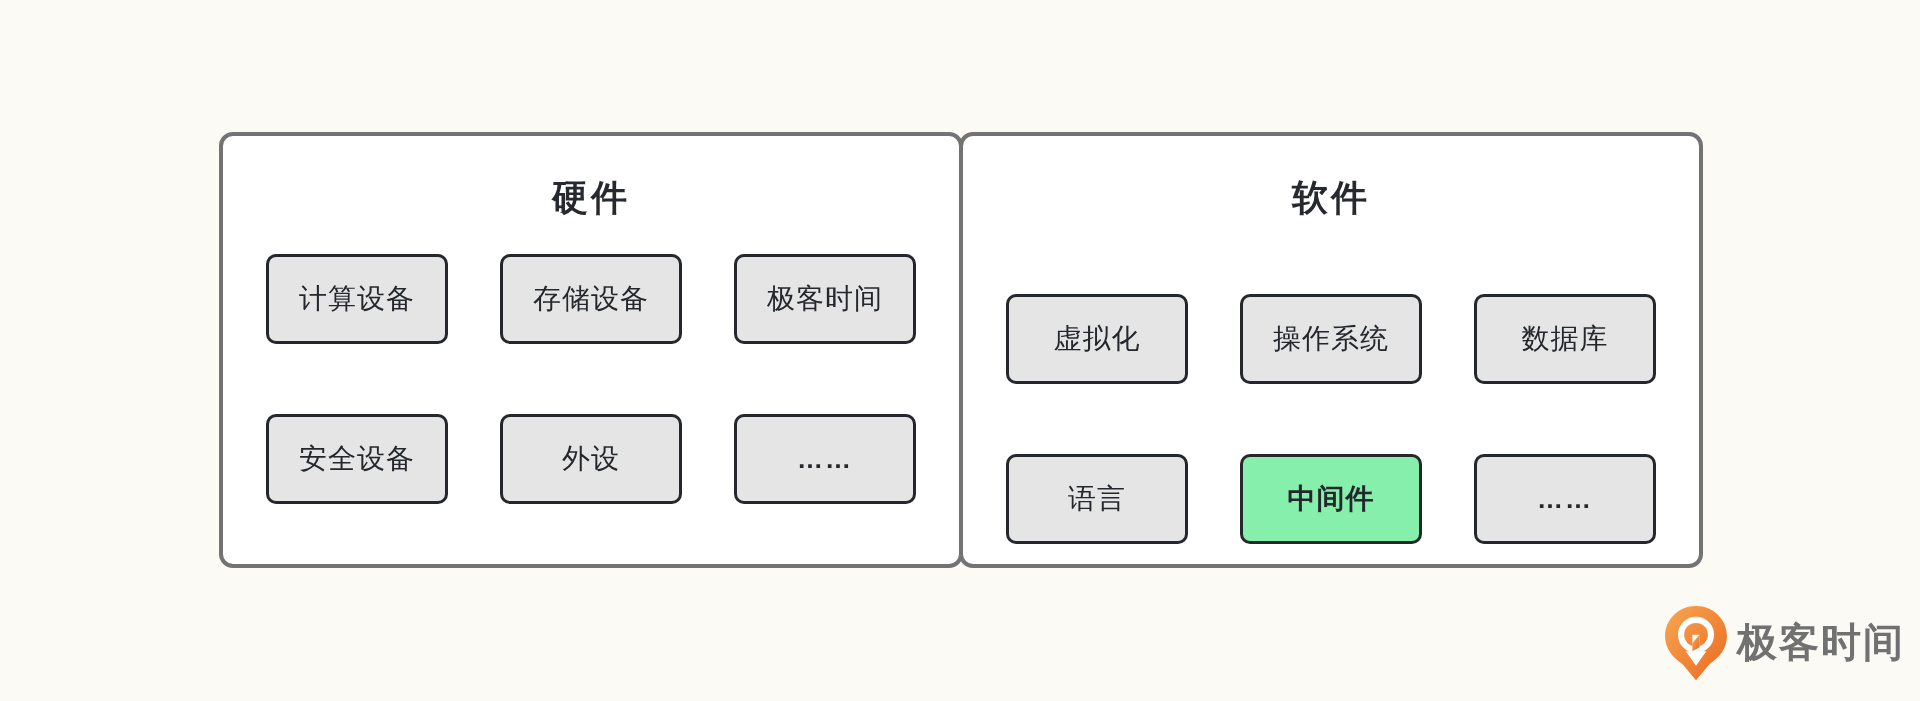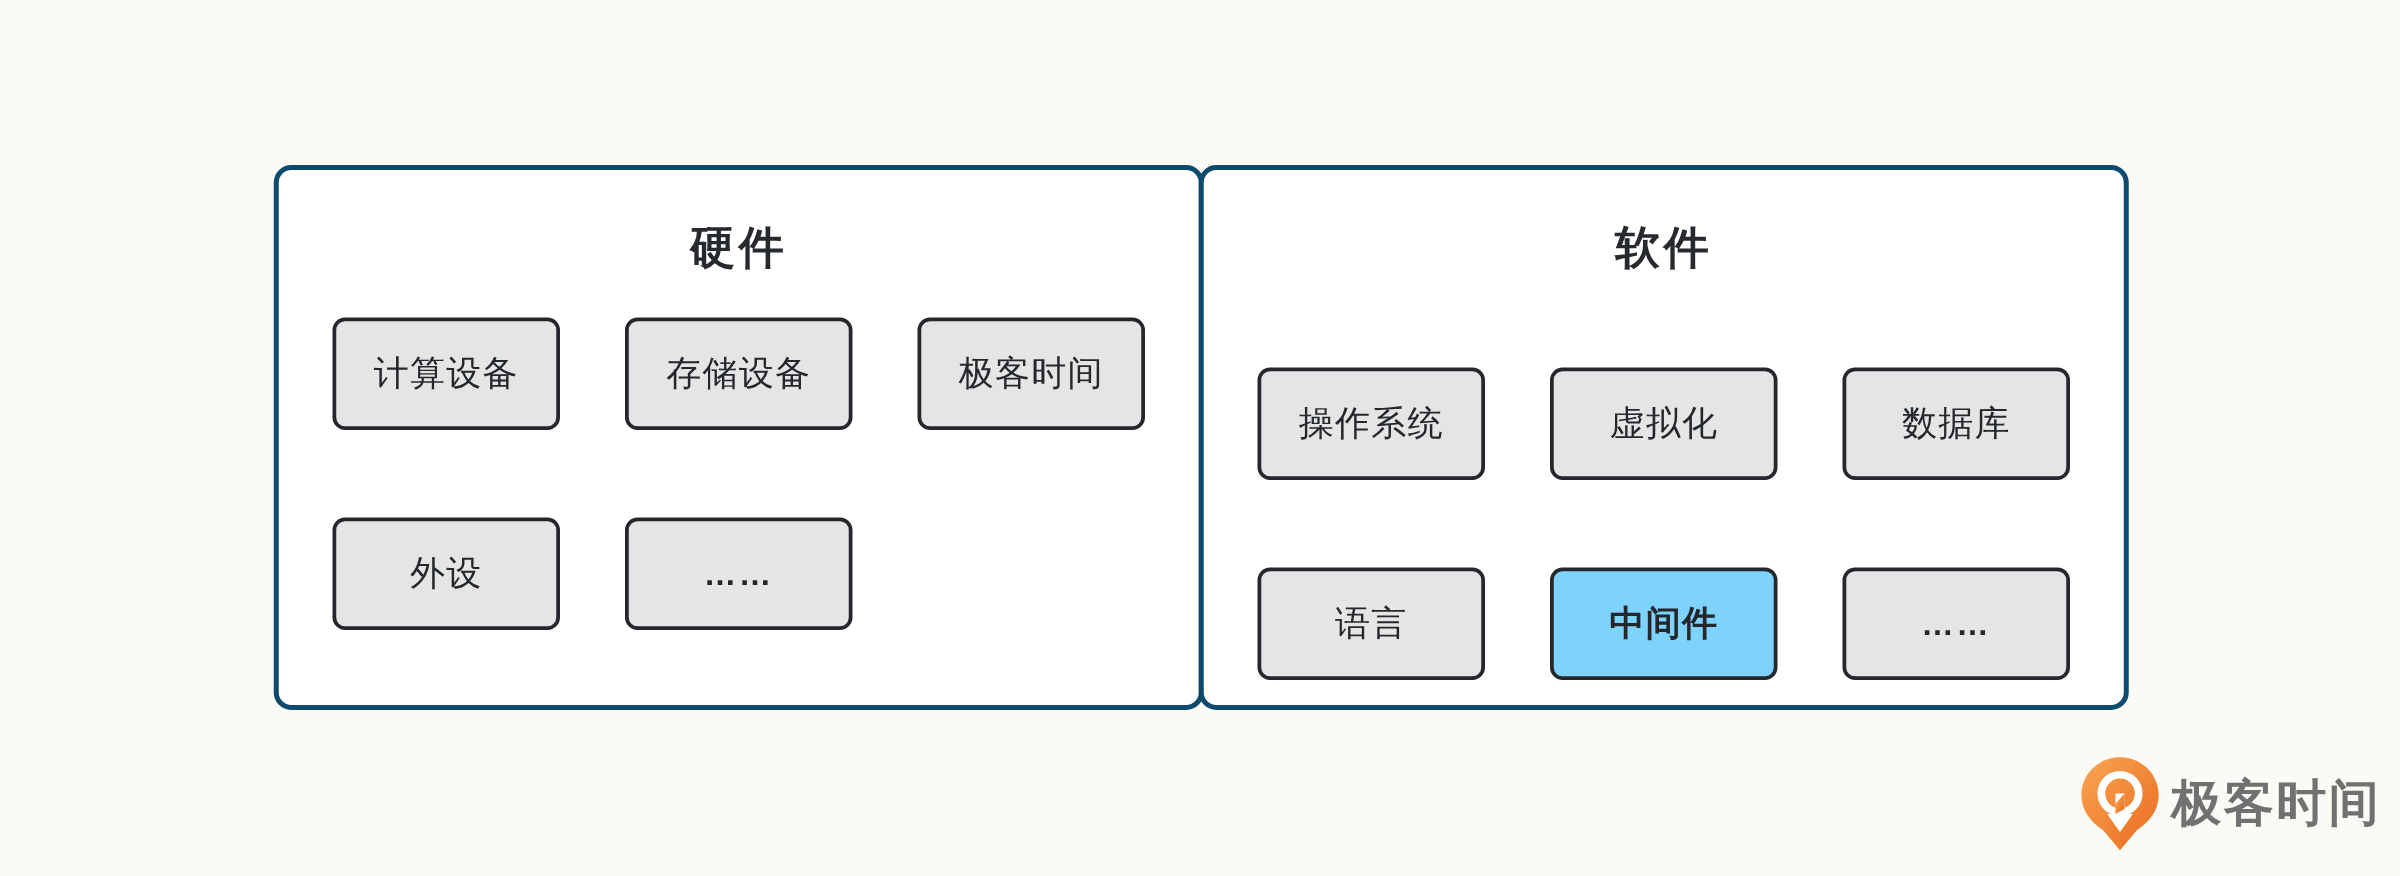--- a/index.html
+++ b/index.html
@@ -12,21 +12,21 @@
   }
   .diagram {
     position: absolute;
     left: 219px; top: 132px;
     width: 1484px; height: 436px;
     display: flex;
   }
   .panel {
     flex: 1 1 0;
     background: #ffffff;
-    border: 4px solid #0c4a6e;
+    border: 4px solid #737373;
     border-radius: 14px;
     display: flex;
     flex-direction: column;
     align-items: center;
     padding-top: 40px;
   }
   .panel + .panel { margin-left: -4px; gap: 40px; }
   .panel-title {
     font-size: 36px;
     font-weight: 700;
@@ -49,21 +49,21 @@
     border-radius: 10px;
     display: flex;
     align-items: center;
     justify-content: center;
     font-size: 28px;
     font-weight: 500;
     color: #24282d;
     letter-spacing: 1px;
   }
   .node.orange {
-    background: #7dd3fc;
+    background: #86efac;
     font-weight: 700;
   }
   .node.ellipsis {
     font-size: 26px;
     letter-spacing: 2px;
     font-weight: 700;
   }
   .logo {
     position: absolute;
     right: 15px; top: 603px;
@@ -85,30 +85,31 @@
 <body>
 
 <div class="diagram">
 
   <section class="panel">
     <div class="panel-title">硬件</div>
     <div class="box-grid">
       <div class="node">计算设备</div>
       <div class="node">存储设备</div>
       <div class="node">极客时间</div>
+      <div class="node">安全设备</div>
       <div class="node">外设</div>
       <div class="node ellipsis">……</div>
     </div>
   </section>
 
   <section class="panel">
     <div class="panel-title">软件</div>
     <div class="box-grid">
+      <div class="node">虚拟化</div>
       <div class="node">操作系统</div>
-      <div class="node">虚拟化</div>
       <div class="node">数据库</div>
       <div class="node">语言</div>
       <div class="node orange">中间件</div>
       <div class="node ellipsis">……</div>
     </div>
   </section>
 
 </div>
 
 <div class="logo">

